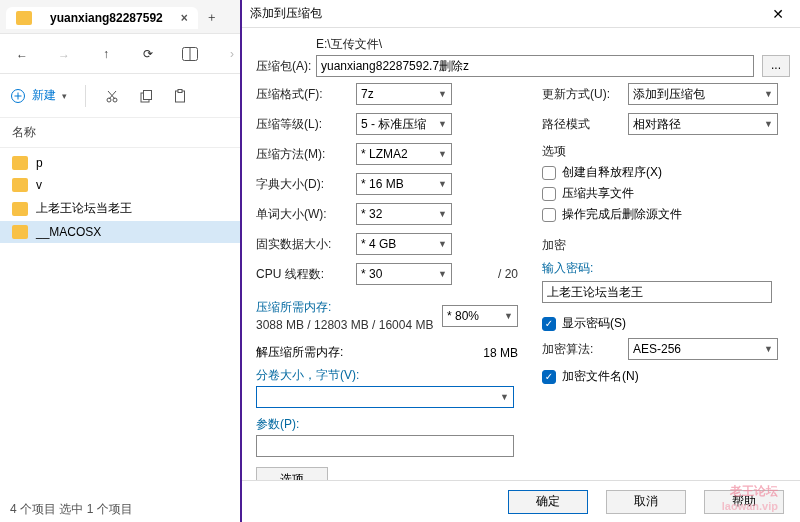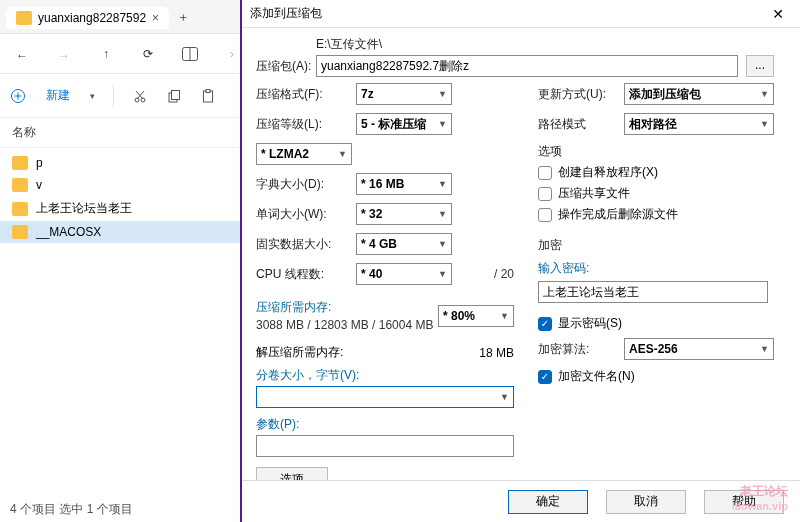--- a/index.html
+++ b/index.html
@@ -1,73 +1,73 @@
 <!DOCTYPE html>
 <html><head>
 <meta charset="utf-8">
 <style>
 * { margin: 0; padding: 0; box-sizing: border-box; font-family: "Segoe UI", "Microsoft YaHei", sans-serif; font-size: 12px; }
 body { width: 800px; height: 522px; background: #fff; overflow: hidden; position: relative; }
 
 
 .explorer { position: absolute; inset: 0; background: #fff; }
 .tab-row { height: 34px; display: flex; align-items: center; padding: 2px 6px 0 6px; background: #f5f5f5; border-bottom: 1px solid #e6e6e6; }
-.tab { display: flex; gap: 6px; background: #fff; border-radius: 6px 6px 0 0; padding: 4px 10px; font-size: 12px; }
+.tab { display: flex; gap: 18px; background: #fff; border-radius: 6px 6px 0 0; padding: 4px 10px; font-size: 12px; font-weight: bold; }
 .tab .close { color: #555; }
 .toolbar { height: 40px; display: flex; align-items: center; gap: 14px; padding: 0 8px; border-bottom: 1px solid #e6e6e6; }
 .tbtn { width: 28px; height: 28px; display: flex; align-items: center; justify-content: center; color: #333; }
 .tbtn.dis { color: #bbb; }
 .sep { width: 1px; height: 22px; background: #ddd; }
 .actions { height: 44px; display: flex; align-items: center; gap: 18px; padding: 0 10px; border-bottom: 1px solid #eee; }
-.newbtn { display: flex; align-items: center; gap: 20px; color: #0078d4; font-size: 13px; }
+.newbtn { display: flex; align-items: center; gap: 6px; color: #0078d4; font-size: 13px; }
 .icn { width: 16px; height: 16px; display: inline-flex; align-items: center; justify-content: center; color: #555; }
 .listhdr { padding: 6px 12px; color: #444; border-bottom: 1px solid #eee; font-size: 12px; }
 .filelist { padding: 4px 0; }
 .frow { display: flex; align-items: center; gap: 8px; padding: 4px 12px; font-size: 12px; }
 .frow.sel { background: #d6e8f7; }
 .foldericon { width: 16px; height: 14px; background: #f8c146; border-radius: 2px; display: inline-block; }
 .status { position: absolute; bottom: 4px; left: 10px; font-size: 12px; color: #555; }
 
 
 .dialog { position: absolute; left: 240px; top: 0; right: 0; bottom: 0; background: #fff; border-left: 2px solid #4c1d95; display: flex; flex-direction: column; }
 .titlebar { height: 28px; display: flex; align-items: center; padding: 0 8px; border-bottom: 1px solid #e0e0e0; }
 .titlebar .ttl { flex: 1; font-size: 12px; }
 .closex { width: 28px; text-align: center; font-size: 14px; }
-.dlgbody { flex: 1; padding: 8px 26px 0 14px; overflow: hidden; }
+.dlgbody { flex: 1; padding: 8px 10px 0 14px; overflow: hidden; }
 .row { display: flex; align-items: center; margin-bottom: 8px; }
 .lbl { width: 100px; font-size: 12px; color: #222; }
 .toppath { margin-bottom: 6px; }
 .toppath .lbl { width: 60px; }
 .pathline { font-size: 12px; color: #222; margin-bottom: 2px; margin-left: 60px; }
 .widefield { flex: 1; height: 22px; border: 1px solid #888; padding: 2px 4px; font-size: 12px; }
 .dotsbtn { width: 28px; height: 22px; margin-left: 8px; border: 1px solid #bbb; background: #f3f3f3; text-align: center; line-height: 18px; }
 
 .cols { display: flex; gap: 24px; }
 .colL { width: 262px; }
 .colR { flex: 1; }
-.sel-field { width: 96px; height: 22px; border: 1px solid #888; background: #fff; display: flex; align-items: center; padding: 0 4px; justify-content: space-between; font-size: 12px; font-weight: bold; }
+.sel-field { width: 96px; height: 22px; border: 1px solid #888; background: #fff; display: flex; align-items: center; padding: 0 4px; justify-content: space-between; font-size: 12px; }
 .sel-field.wide { width: 150px; }
 .sel-field .caret { font-size: 9px; color: #555; }
 .rtext { width: 32px; text-align: right; font-size: 12px; color: #333; }
 .mem { font-size: 12px; color: #0369a1; margin: 6px 0 2px 0; }
 .memv { font-size: 12px; color: #333; margin-bottom: 6px; }
 .rowmem { display: flex; align-items: center; justify-content: space-between; margin-bottom: 6px; }
 
 .grp { font-size: 12px; color: #222; margin: 6px 0 4px 0; }
 .chk { display: flex; align-items: center; gap: 6px; font-size: 12px; margin: 4px 0; }
 .box { width: 14px; height: 14px; border: 1px solid #888; border-radius: 3px; background: #fff; display: inline-flex; align-items: center; justify-content: center; }
 .box.checked { background: #0067c0; border-color: #0067c0; color: #fff; font-size: 10px; }
 .pwd { width: 230px; height: 22px; border: 1px solid #888; padding: 2px 4px; font-size: 12px; margin: 2px 0 8px 0; }
 
 .optbtn { width: 72px; height: 24px; border: 1px solid #bbb; background: #f3f3f3; font-size: 12px; margin-top: 10px; }
 .dlgfoot { height: 42px; border-top: 1px solid #ddd; display: flex; align-items: center; justify-content: flex-end; gap: 18px; padding: 12px 16px; }
 .fbtn { width: 80px; height: 24px; border: 1px solid #bbb; background: #f3f3f3; font-size: 12px; }
 .fbtn.primary { border-color: #0067c0; }
 
-.watermark { position: absolute; right: 12px; bottom: 10px; color: #f08ca0; font-size: 18px; font-weight: bold; opacity: .7; text-align: right; line-height: 1.1; }
+.watermark { position: absolute; right: 22px; bottom: 10px; color: #f08ca0; font-size: 18px; font-weight: bold; opacity: .7; text-align: right; line-height: 1.1; }
 .watermark .sub { font-size: 11px; color: #f3a9b8; display: block; }
 
 svg { display: block; }
 </style>
 </head>
 <body>
 
 <div class="explorer">
   <div class="tab-row">
     <div class="tab">
@@ -171,20 +171,21 @@
             </div>
           </div>
         <div class="row">
             <span class="lbl">压缩等级(L):</span>
             <div class="sel-field">
               <span>5 - 标准压缩</span>
               <span class="caret">▼</span>
             </div>
           </div>
         <div class="row">
+            <span class="lbl">压缩方法(M):</span>
             <div class="sel-field">
               <span>* LZMA2</span>
               <span class="caret">▼</span>
             </div>
           </div>
         <div class="row">
             <span class="lbl">字典大小(D):</span>
             <div class="sel-field">
               <span>* 16 MB</span>
               <span class="caret">▼</span>
@@ -200,21 +201,21 @@
         <div class="row">
             <span class="lbl">固实数据大小:</span>
             <div class="sel-field">
               <span>* 4 GB</span>
               <span class="caret">▼</span>
             </div>
           </div>
         <div class="row">
             <span class="lbl">CPU 线程数:</span>
             <div class="sel-field">
-              <span>* 40</span>
+              <span>* 30</span>
               <span class="caret">▼</span>
             </div>
             <span class="rtext" style="flex:1;text-align:right">/ 20</span>
           </div>
 
         <div class="rowmem">
           <div>
             <div class="mem">压缩所需内存:</div>
             <div class="memv">3088 MB / 12803 MB / 16004 MB</div>
           </div>

